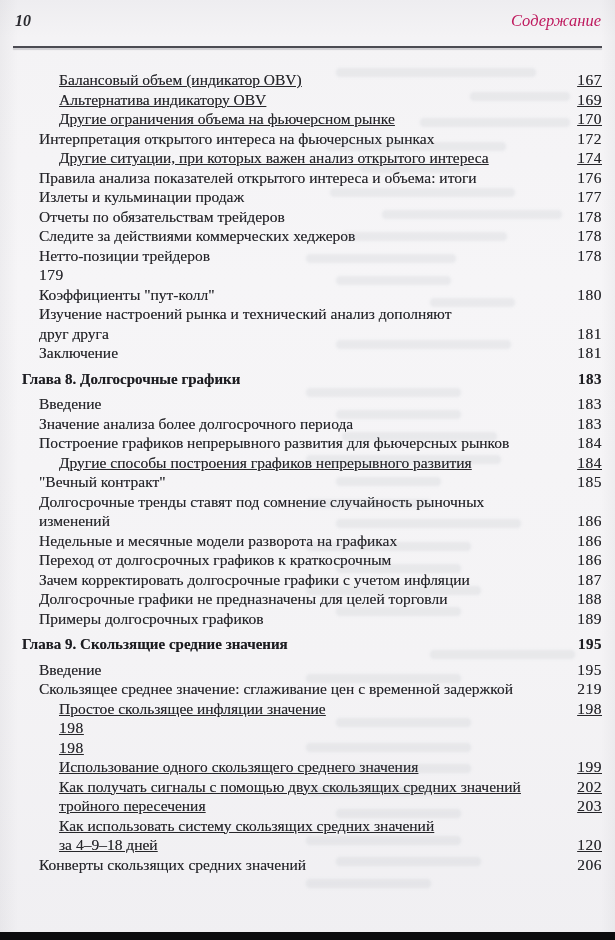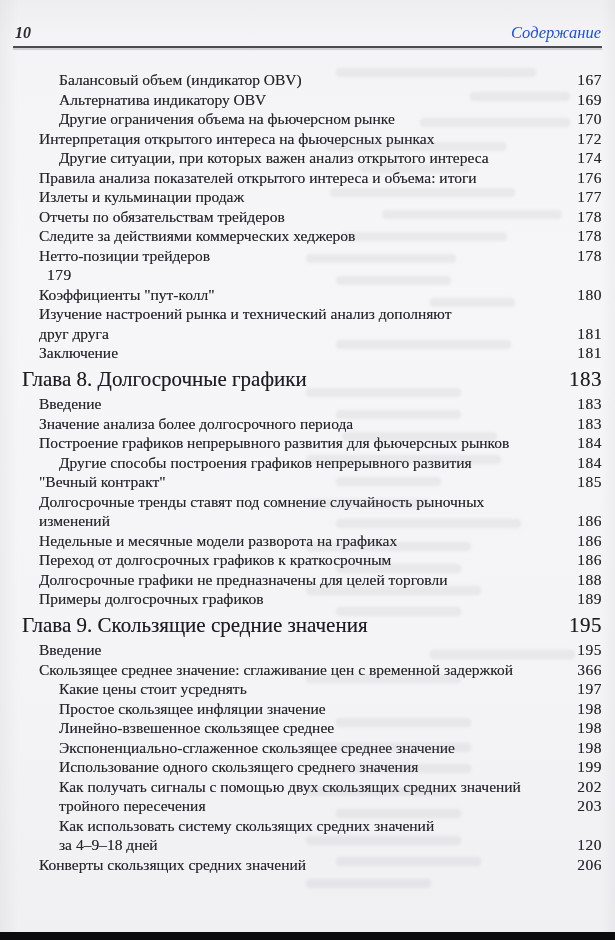--- a/index.html
+++ b/index.html
@@ -9,40 +9,40 @@
     font-family:"Liberation Serif","DejaVu Serif",serif;
     color:#26262a;
   }
   .paper-vignette{
     position:absolute;inset:0;pointer-events:none;
     background:
       linear-gradient(90deg,rgba(120,120,130,0.07),rgba(120,120,130,0) 18px),
       linear-gradient(270deg,rgba(120,120,130,0.06),rgba(120,120,130,0) 14px);
   }
   .header{
-    position:absolute;top:23px;left:15px;right:14px;
+    position:absolute;top:11px;left:15px;right:14px;
     display:flex;justify-content:space-between;align-items:baseline;
   }
   .page-num{font-size:16px;font-weight:bold;font-style:italic;color:#2b2b30;}
-  .header-title{font-size:16.5px;font-style:italic;color:#1d4ed8;}
+  .header-title{font-size:16.5px;font-style:italic;color:#be185d;}
   .header-rule{
     position:absolute;top:46px;left:13px;right:13px;height:2px;
     background:#4b4b52;box-shadow:0 2px 1px rgba(90,90,100,0.25);
   }
   .toc{position:absolute;top:70px;left:22px;right:13px;}
   .row{
     display:flex;justify-content:space-between;align-items:baseline;
     line-height:19.5px;font-size:15.5px;
     text-shadow:0 0 0.5px rgba(45,45,55,0.55);
   }
   .row .t{white-space:nowrap;}
-  .row .p{white-space:nowrap;margin-left:8px;letter-spacing:0.5px;}
+  .row .p{white-space:nowrap;margin-left:0;letter-spacing:0.5px;}
   .lvl1{padding-left:17px;align-items:center;}
-  .lvl2{padding-left:37px;}
-  .chapter{font-weight:normal;font-size:21px;margin:7px 0 5px 0;color:#1d1d21;}
+  .lvl2{padding-left:37px;text-decoration:underline;}
+  .chapter{font-weight:bold;font-size:15px;margin:7px 0 5px 0;color:#1d1d21;}
   .bleed-mark{
     position:absolute;height:9px;border-radius:4px;
     background:rgba(110,112,128,0.085);
     filter:blur(1.4px);pointer-events:none;
   }
   .scan-bar{
     position:absolute;left:0;right:0;bottom:0;height:8px;background:#0c0c0e;
   }
 </style>
 </head>
@@ -150,53 +150,51 @@
     </div>
     <div class="row lvl1">
       <span class="t">Недельные и месячные модели разворота на графиках</span>
       <span class="p">186</span>
     </div>
     <div class="row lvl1">
       <span class="t">Переход от долгосрочных графиков к краткосрочным</span>
       <span class="p">186</span>
     </div>
     <div class="row lvl1">
+      <span class="t">Зачем корректировать долгосрочные графики с учетом инфляции</span>
+      <span class="p">187</span>
+    </div>
+    <div class="row lvl1">
       <span class="t">Долгосрочные графики не предназначены для целей торговли</span>
       <span class="p">188</span>
     </div>
     <div class="row lvl1">
       <span class="t">Примеры долгосрочных графиков</span>
       <span class="p">189</span>
     </div>
     <div class="row lvl0 chapter">
       <span class="t">Глава 9. Скользящие средние значения</span>
       <span class="p">195</span>
     </div>
     <div class="row lvl1">
       <span class="t">Введение</span>
       <span class="p">195</span>
     </div>
     <div class="row lvl1">
       <span class="t">Скользящее среднее значение: сглаживание цен с временной задержкой</span>
-      <span class="p">366</span>
-    </div>
-    <div class="row lvl2">
-      <span class="t">Какие цены стоит усреднять</span>
-      <span class="p">197</span>
+      <span class="p">219</span>
     </div>
     <div class="row lvl2">
       <span class="t">Простое скользящее инфляции значение</span>
       <span class="p">198</span>
     </div>
     <div class="row lvl2">
-      <span class="t">Линейно-взвешенное скользящее среднее</span>
       <span class="p">198</span>
     </div>
     <div class="row lvl2">
-      <span class="t">Экспоненциально-сглаженное скользящее среднее значение</span>
       <span class="p">198</span>
     </div>
     <div class="row lvl2">
       <span class="t">Использование одного скользящего среднего значения</span>
       <span class="p">199</span>
     </div>
     <div class="row lvl2">
       <span class="t">Как получать сигналы с помощью двух скользящих средних значений</span>
       <span class="p">202</span>
     </div>

